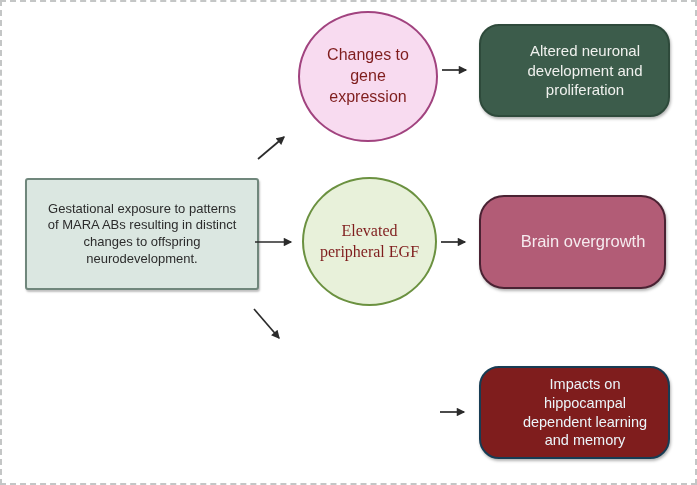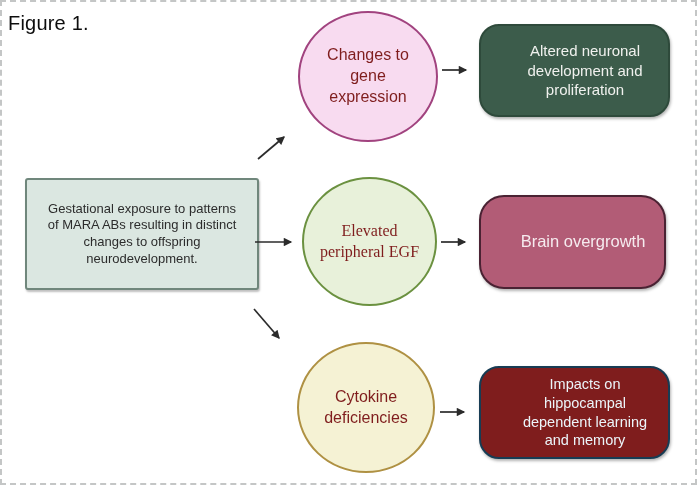--- a/index.html
+++ b/index.html
@@ -94,37 +94,33 @@
     width: 693px;
     height: 481px;
     pointer-events: none;
   }
 </style>
 </head>
 <body>
 
 <div class="canvas">
 
-  <span class="figure-label">Figure 1.</span>
 
   <div class="source-box" style="background-color: rgb(219, 231, 225); border-color: rgb(112, 135, 124);">
     <div class="txt">Gestational exposure to patterns of MARA ABs resulting in distinct changes to offspring neurodevelopment.</div>
   </div>
 
   <div class="circle c1" style="background-color: rgb(248, 219, 240); border-color: rgb(161, 67, 127);">
     <div class="txt">Changes to gene expression</div>
   </div>
 
   <div class="circle c2" style="background-color: rgb(232, 241, 218); border-color: rgb(107, 145, 64);">
     <div class="txt">Elevated peripheral EGF</div>
   </div>
 
-  <div class="circle c3" style="background-color: rgb(245, 242, 212); border-color: rgb(175, 145, 67);">
-    <div class="txt">Cytokine deficiencies</div>
-  </div>
 
   <div class="outcome r1" style="background-color: rgb(60, 92, 75); border-color: rgb(46, 74, 59); color: rgb(240, 241, 238);">
     <div class="txt">Altered neuronal development and proliferation</div>
   </div>
 
   <div class="outcome r2" style="background-color: rgb(178, 92, 118); border-color: rgb(74, 34, 51); color: rgb(246, 235, 239);">
     <div class="txt">Brain overgrowth</div>
   </div>
 
   <div class="outcome r3" style="background-color: #7f1d1d; border-color: rgb(23, 60, 84); color: rgb(236, 245, 250); align-items: center;">

